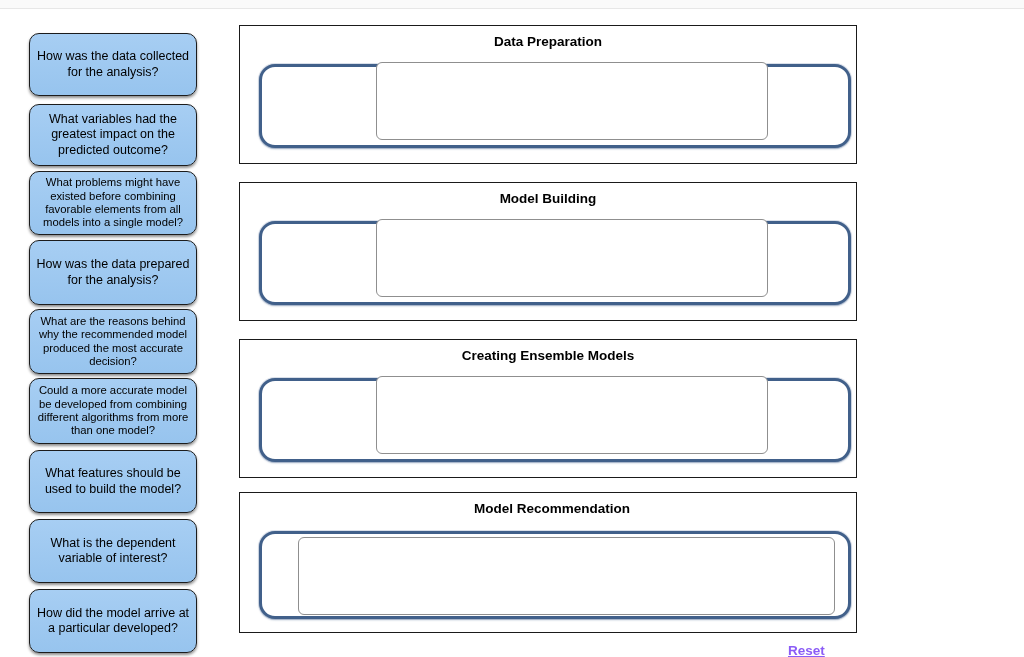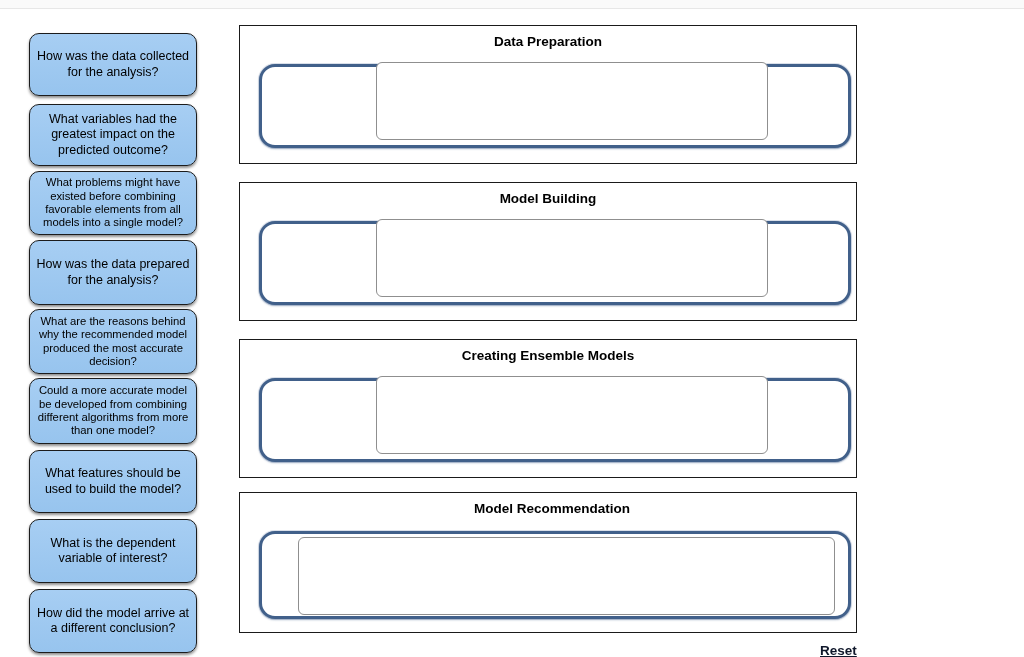--- a/index.html
+++ b/index.html
@@ -99,45 +99,45 @@
   }
   .cat4 .slot {
     left: 36px;
     top: 3px;
     width: 537px;
     height: 78px;
   }
   
   .reset {
     position: absolute;
-    left: 820px;
+    left: 788px;
     top: 643px;
     font-size: 13.5px;
     font-weight: bold;
-    color: #0f172a;
+    color: #8b5cf6;
     cursor: pointer;
     text-decoration: underline;
   }
 </style>
 </head>
 <body>
 
 <div class="viewport">
 
   <div class="top-strip"></div>
 
   <div class="card c1">How was the data collected for the analysis?</div>
   <div class="card c2">What variables had the greatest impact on the predicted outcome?</div>
   <div class="card c3 small">What problems might have existed before combining favorable elements from all models into a single model?</div>
   <div class="card c4">How was the data prepared for the analysis?</div>
   <div class="card c5 small">What are the reasons behind why the recommended model produced the most accurate decision?</div>
   <div class="card c6 small">Could a more accurate model be developed from combining different algorithms from more than one model?</div>
   <div class="card c7">What features should be used to build the model?</div>
   <div class="card c8">What is the dependent variable of interest?</div>
-  <div class="card c9">How did the model arrive at a different conclusion?</div>
+  <div class="card c9">How did the model arrive at a particular developed?</div>
 
   <section class="category cat1">
     <h2>Data Preparation</h2>
     <div class="zone">
       <div class="slot"></div>
     </div>
   </section>
 
   <section class="category cat2">
     <h2>Model Building</h2>

